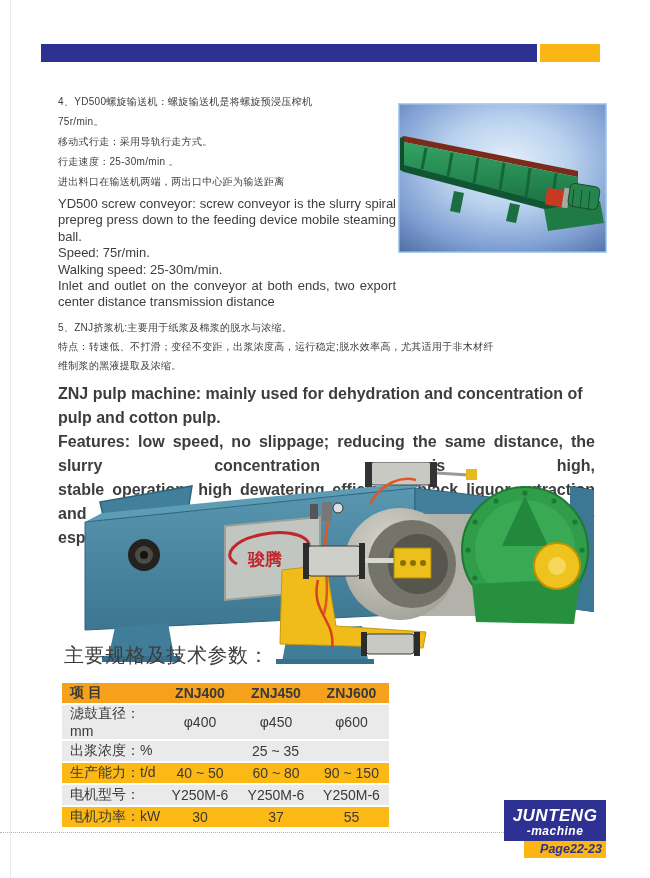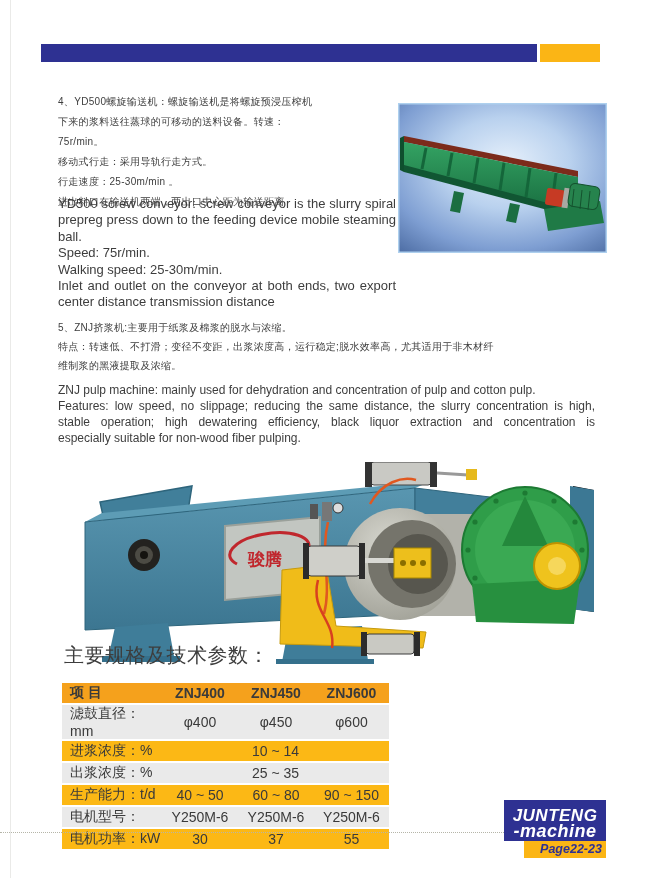--- a/index.html
+++ b/index.html
@@ -15,56 +15,55 @@
   .bar-yellow{left:540px;top:44px;width:60px;height:18px;background:#fbb515;}
   
   .cnline{font-size:10px;line-height:20px;white-space:nowrap;letter-spacing:.3px;}
   .enline{font-size:13px;line-height:16.4px;}
   .j{text-align:justify;text-align-last:justify;}
   .sec4-cn{left:58px;top:92px;width:340px;}
   .sec4-en{left:58px;top:196px;width:338px;}
   .sec5{left:58px;top:318px;width:537px;}
   .sec5 .cnline{line-height:19px;}
   .sec5-en{margin-top:7px;}
-  .sec5-en .enline{font-size:12px;line-height:16px;}
+  .sec5-en .enline{font-size:16px;line-height:24px;font-weight:bold;}
   
   .conveyor{left:398px;top:103px;width:209px;height:150px;}
   
   .machine{left:70px;top:462px;width:535px;height:202px;}
   
   .table-title{left:64px;top:642px;font-size:20px;letter-spacing:.5px;}
   .spec-table-wrap{left:62px;top:667px;margin-top:14px;}
   table.spec{border-collapse:separate;border-spacing:0 2px;width:327px;table-layout:fixed;}
   table.spec th,table.spec td{height:20px;padding:0;font-size:14px;font-weight:normal;color:#3a3a3a;}
   table.spec thead th{background:#f5a11c;font-weight:700;}
   table.spec th.lbl,table.spec td.lbl{text-align:left;padding-left:8px;}
   table.spec td.val,table.spec th.val{text-align:center;}
   tr.gray td{background:#eaeaea;}
   tr.yellow td{background:#fcb815;}
   
   .dotted{left:0;top:832px;width:504px;height:0;border-top:1px dotted #b5b5a8;}
   .logo{left:504px;top:800px;width:102px;}
   .logo-top{height:33px;background:#2e3192;color:#fff;font-style:italic;font-weight:bold;
     text-align:center;padding-top:8px;}
   .logo-l1{font-size:17px;line-height:16px;letter-spacing:.5px;}
-  .logo-l2{font-size:18px;line-height:14px;letter-spacing:.5px;}
+  .logo-l2{font-size:12px;line-height:14px;letter-spacing:.5px;}
   .logo-bottom{height:17px;background:#fbb515;color:#2e3192;font-style:italic;font-weight:bold;
     font-size:12.5px;line-height:17px;text-align:center;padding-left:12px;margin-left:20px;}
 </style>
 </head>
 <body>
 
 <div class="abs page-edge-left"></div>
 
 <div class="abs bar-blue"></div>
 <div class="abs bar-yellow"></div>
 
 <div class="abs sec4-cn">
   <div class="cnline">4、YD500螺旋输送机：螺旋输送机是将螺旋预浸压榨机</div>
-  <div class="cnline">下来的浆料送往蒸球的可移动的送料设备。转速：</div>
   <div class="cnline">75r/min。</div>
   <div class="cnline">移动式行走：采用导轨行走方式。</div>
   <div class="cnline">行走速度：25-30m/min 。</div>
   <div class="cnline">进出料口在输送机两端，两出口中心距为输送距离</div>
 </div>
 
 <div class="abs sec4-en">
   <div class="enline j">YD500 screw conveyor: screw conveyor is the slurry spiral</div>
   <div class="enline j">prepreg press down to the feeding device mobile steaming ball.</div>
   <div class="enline">Speed: 75r/min.</div>
@@ -246,24 +245,20 @@
         <th class="val">ZNJ600</th>
       </tr>
     </thead>
     <tbody>
       <tr class="gray">
         <td class="lbl">滤鼓直径：mm</td>
         <td class="val">φ400</td>
         <td class="val">φ450</td>
         <td class="val">φ600</td>
       </tr>
-      <tr class="yellow">
-        <td class="lbl">进浆浓度：%</td>
-        <td class="val" colspan="3">10 ~ 14</td>
-      </tr>
       <tr class="gray">
         <td class="lbl">出浆浓度：%</td>
         <td class="val" colspan="3">25 ~ 35</td>
       </tr>
       <tr class="yellow">
         <td class="lbl">生产能力：t/d</td>
         <td class="val">40 ~ 50</td>
         <td class="val">60 ~ 80</td>
         <td class="val">90 ~ 150</td>
       </tr>

